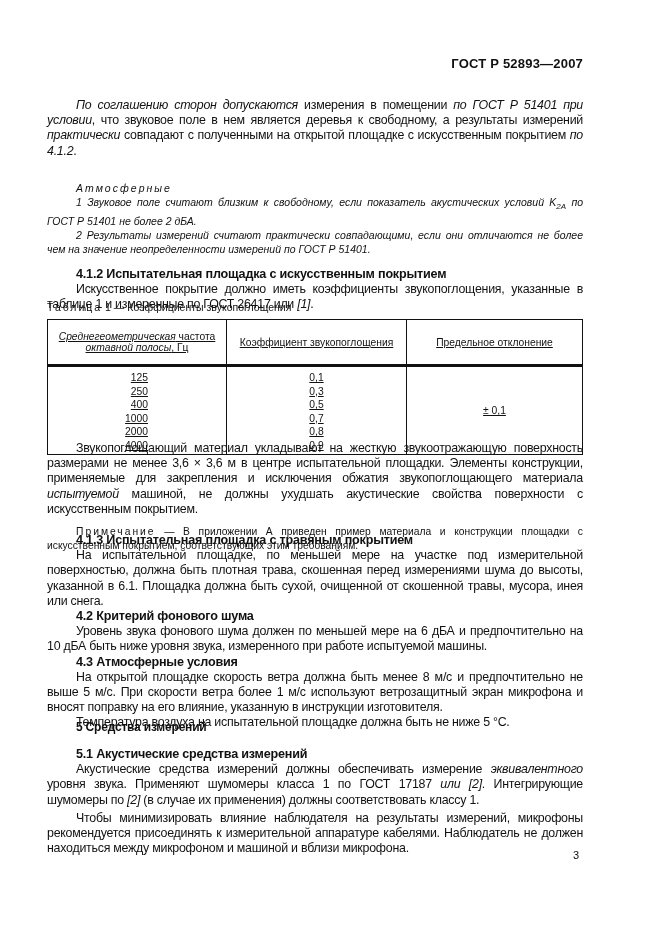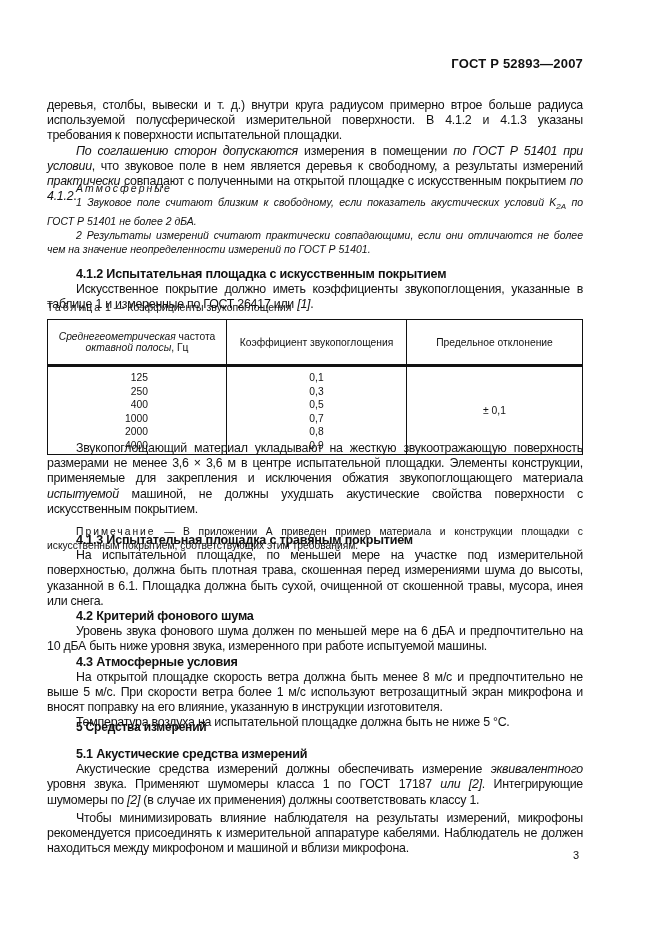--- a/index.html
+++ b/index.html
@@ -7,35 +7,34 @@
          font-family:"Liberation Sans", sans-serif; }
   .page { position:absolute; left:47px; top:0; width:536px; }
   .hdr { position:absolute; right:78px; top:56px; font-weight:bold; font-size:13px; letter-spacing:0.2px; }
   .p { font-size:12.4px; line-height:15.2px; text-align:justify; margin:0; letter-spacing:-0.25px; }
   .ind { text-indent:29px; }
   .note { font-size:10.5px; line-height:14px; font-style:italic; text-align:justify; margin:0; letter-spacing:0; }
   .sp { letter-spacing:2px; }
   .h3 { font-weight:bold; font-size:12.6px; line-height:15.2px; margin:0; padding-left:29px; letter-spacing:-0.2px; }
   .h2 { font-weight:bold; font-size:12px; line-height:20px; margin:0; padding-left:29px; letter-spacing:-0.2px; }
   .cap { font-size:10.5px; margin:0; }
-  table { border-collapse:collapse; width:536px; font-size:10.3px; }
+  table { border-collapse:collapse; width:536px; font-size:10.3px;text-decoration:underline; }
   td, th { border:1.2px solid #111; font-weight:normal; text-align:center; vertical-align:middle; padding:0; }
   thead th { height:44px; border-bottom:3px solid #111; }
   .colvals { line-height:13.5px; padding:4px 0 2px 0; }
   .pageno { position:absolute; right:82px; top:849px; font-size:11px; }
   sub { font-size:8px; }
 </style>
 </head>
 <body>
 
 <div class="hdr">ГОСТ  Р 52893—2007</div>
 
 <div class="page">
   <div style="position:absolute; top:98px; width:536px;">
-    <p class="p">деревья, столбы, вывески и т. д.) внутри круга радиусом примерно втрое больше радиуса используемой полусферической измерительной поверхности. В 4.1.2 и 4.1.3 указаны требования к поверхности испытательной площадки.</p>
     <p class="p ind"><i>По соглашению сторон допускаются</i><span> измерения в помещении </span><i>по ГОСТ Р 51401 при условии</i><span>, что звуковое поле в нем является деревья к свободному, а результаты измерений </span><i>практически</i><span> совпадают с полученными на открытой площадке с искусственным покрытием </span><i>по 4.1.2</i><span>.</span></p>
   </div>
 
   <div style="position:absolute; top:181px; width:536px;">
     <p class="note ind"><span class="sp">Атмосферные</span></p>
     <p class="note ind"><span>1 Звуковое поле считают близким к свободному, если показатель акустических условий K</span><sub>2A</sub><span> по ГОСТ Р 51401 не более 2 дБА.</span></p>
     <p class="note ind">2 Результаты измерений считают практически совпадающими, если они отличаются не более чем на значение неопределенности измерений по ГОСТ Р 51401.</p>
   </div>
 
   <div style="position:absolute; top:267px; width:536px;">

